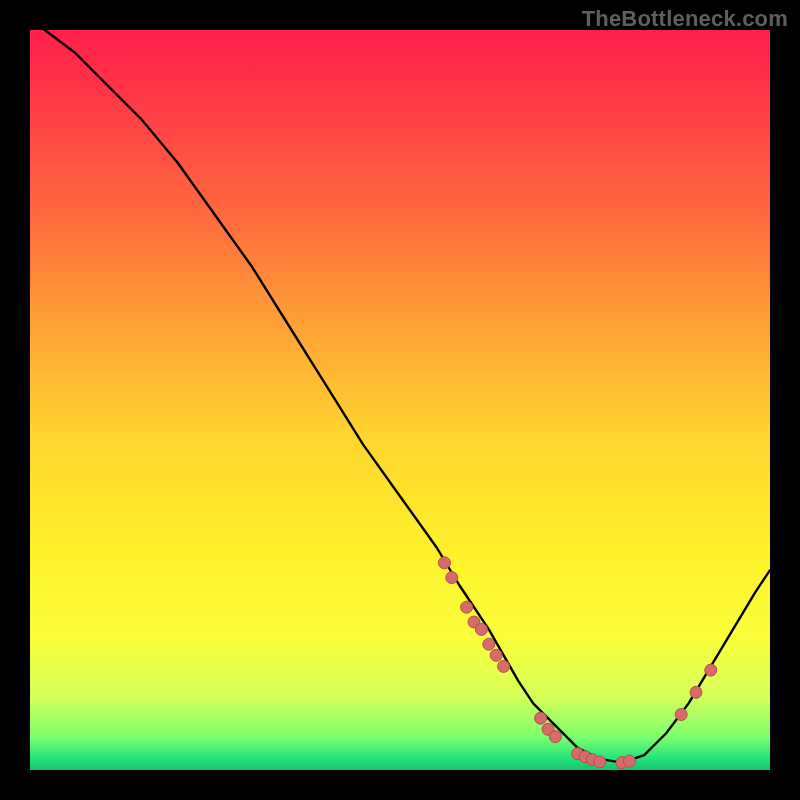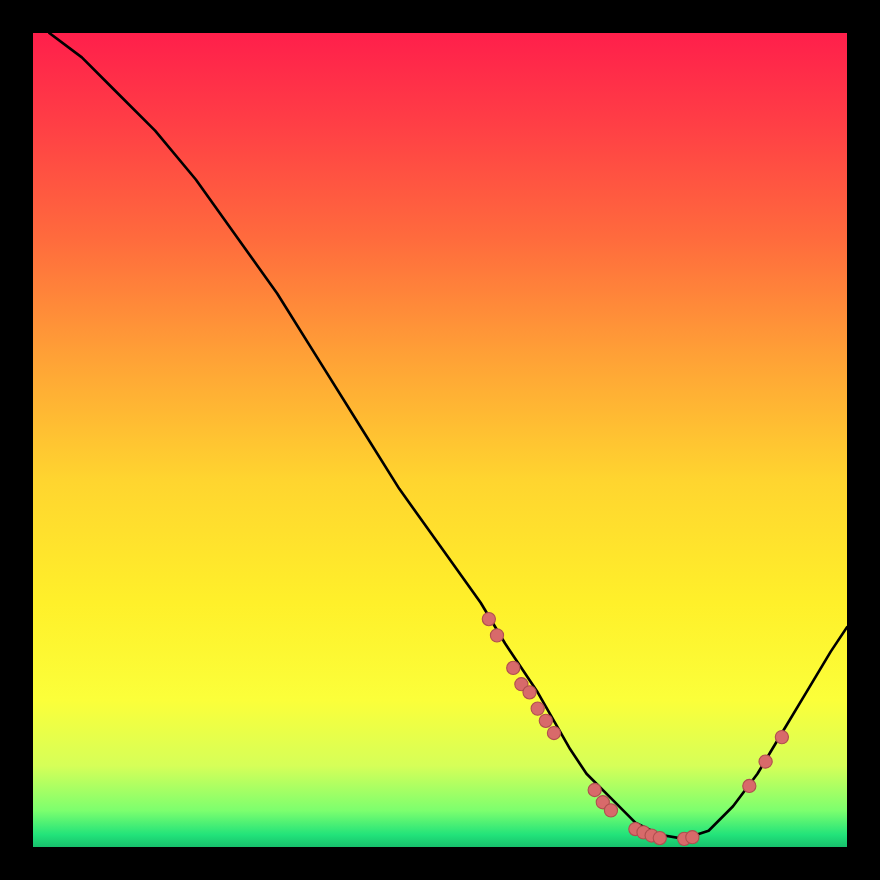--- a/index.html
+++ b/index.html
@@ -38,20 +38,21 @@
     font-weight: 700;
     letter-spacing: 0.2px;
     user-select: none;
   }
 </style>
 </head>
 <body>
 
 <div class="stage">
 
+  <div class="watermark">TheBottleneck.com</div>
 
   <div class="plot-area">
     <svg viewBox="0 0 740 740" preserveAspectRatio="none">
       <defs>
         <linearGradient id="bg-grad" x1="0" y1="0" x2="0" y2="1">
         <stop offset="0%" stop-color="#ff1f4b"></stop>
             <stop offset="10%" stop-color="#ff3b46"></stop>
             <stop offset="25%" stop-color="#ff6a3d"></stop>
             <stop offset="40%" stop-color="#ffa236"></stop>
             <stop offset="55.00000000000001%" stop-color="#ffd52f"></stop>

